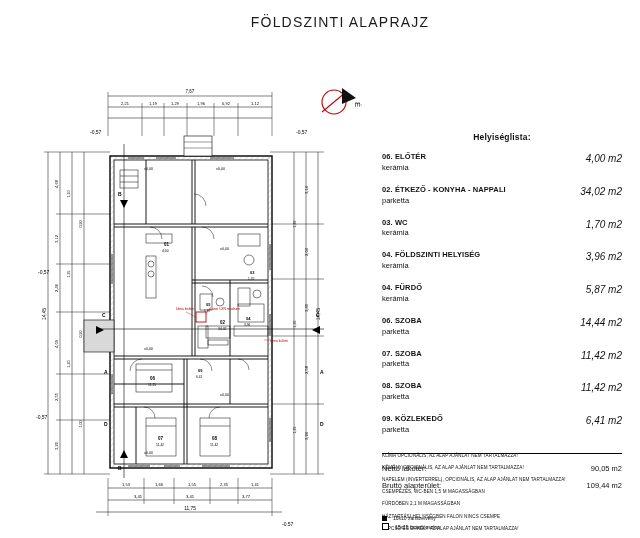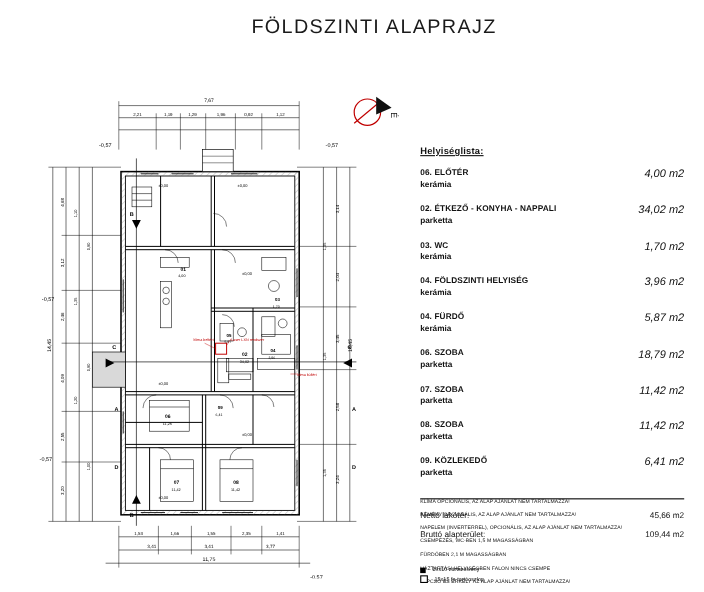--- a/index.html
+++ b/index.html
@@ -15,21 +15,21 @@
     color: #111;
     overflow: hidden;
   }
 
   
   .sheet-title {
     position: absolute;
     left: 0; right: 0;
     top: 14px;
     text-align: center;
-    font-size: 18px;
+    font-size: 14px;
     letter-spacing: 1.2px;
     font-weight: 400;
     color: #1a1a1a;
     padding-left: 40px;
   }
 
   
   .plan-area {
     position: absolute;
     left: 24px;
@@ -52,35 +52,35 @@
   .schedule {
     position: absolute;
     left: 382px;
     top: 132px;
     width: 240px;
     font-size: 7.5px;
   }
   .schedule-title {
     font-weight: bold;
     font-size: 8.5px;
-    text-decoration: underline;
     margin-bottom: 10px;
     letter-spacing: .2px;
+    text-align: center;
   }
   .rooms { width: 100%; border-collapse: collapse; }
   .rooms td {
     vertical-align: top;
     padding: 0 0 11px 0;
     font-size: 7.5px;
     line-height: 1.45;
   }
   .rooms td.name { width: 150px; }
   .rooms td.area { text-align: right; white-space: nowrap; font-size: 10px; font-style: italic;}
   .rooms .rname { display: block; font-weight: bold; letter-spacing: .1px;}
-  .rooms .rfloor { display: block; font-weight: bold; }
+  .rooms .rfloor { display: block; font-weight: normal; }
 
   .totals { width: 100%; border-collapse: collapse; margin-top: 2px; }
   .totals td {
     font-size: 7.5px;
     font-weight: normal;
     padding: 4px 0;
   }
   .totals td.val { text-align: right; white-space: nowrap; }
   .rule {
     border: 0;
@@ -463,21 +463,21 @@
           <span class="rname"><span>04.</span> <span>FÜRDŐ</span></span>
           <span class="rfloor">kerámia</span>
         </td>
         <td class="area">5,87 m2</td>
       </tr>
       <tr>
         <td class="name">
           <span class="rname"><span>06.</span> <span>SZOBA</span></span>
           <span class="rfloor">parketta</span>
         </td>
-        <td class="area">18,79 m2</td>
+        <td class="area">14,44 m2</td>
       </tr>
       <tr>
         <td class="name">
           <span class="rname"><span>07.</span> <span>SZOBA</span></span>
           <span class="rfloor">parketta</span>
         </td>
         <td class="area">11,42 m2</td>
       </tr>
       <tr>
         <td class="name">
@@ -495,21 +495,21 @@
       </tr>
     </tbody>
   </table>
 
   <hr class="rule">
 
   <table class="totals">
     <tbody>
       <tr>
         <td>Nettó lakótér:</td>
-        <td class="val">45,66 m2</td>
+        <td class="val">90,05 m2</td>
       </tr>
       <tr>
         <td>Bruttó alapterület:</td>
         <td class="val">109,44 m2</td>
       </tr>
     </tbody>
   </table>
 </div>
 
 <div class="notes">

